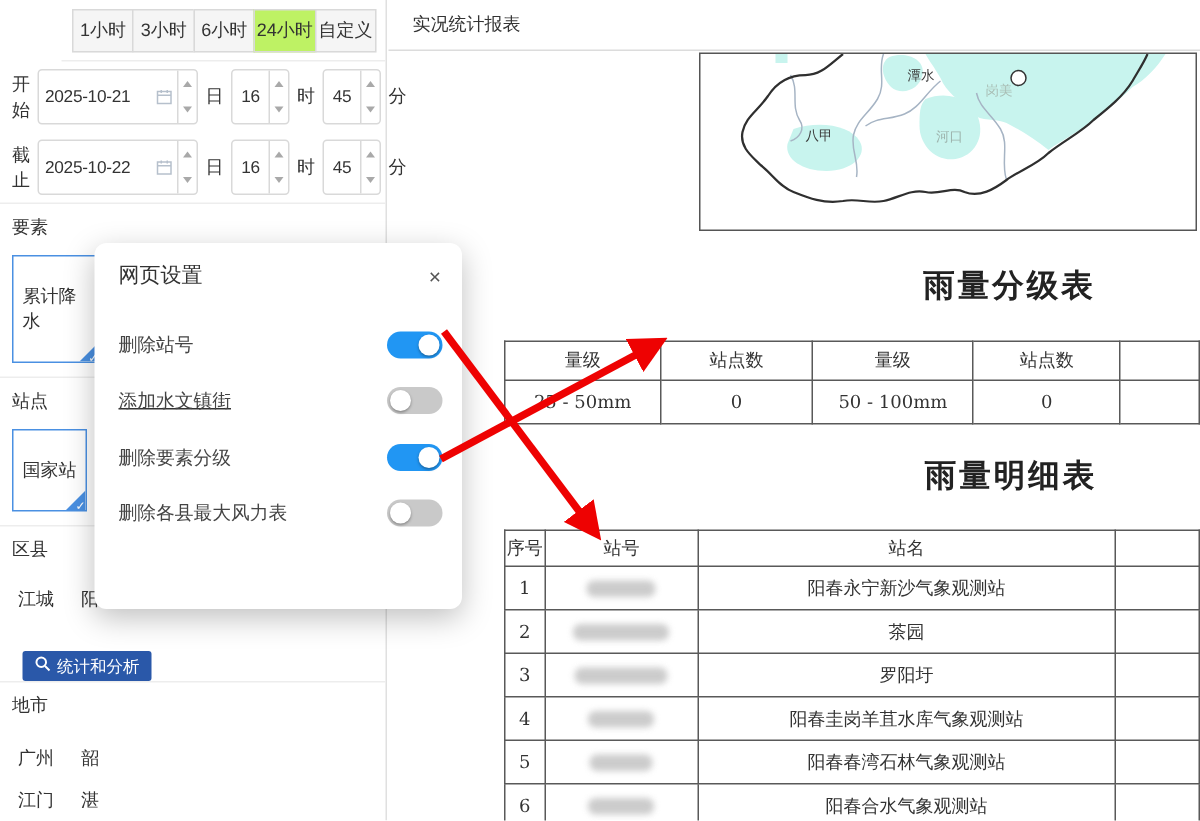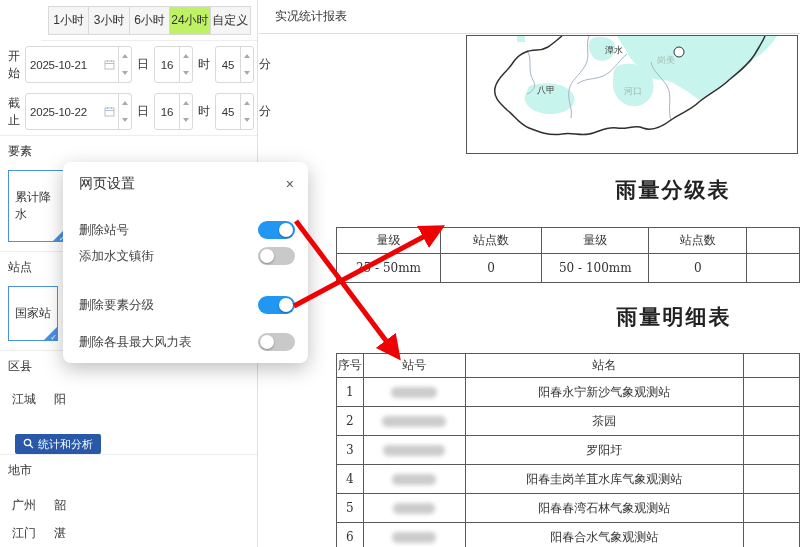--- a/index.html
+++ b/index.html
@@ -66,21 +66,21 @@
   #grading-table { left:77px; top:227px; }
   #grading-table th { height:26px; }
   #grading-table td { height:29px; }
   #detail-table { left:77px; top:353px; }
   #detail-table th { height:24px; }
   #detail-table td { height:29px; }
   .blob { margin:0 auto; height:11px; border-radius:5px; background:#bfbfbf;
     filter:blur(2px); opacity:.8; }
 
   
-  .modal { position:absolute; left:63px; top:162px; width:245px; height:201px;
+  .modal { position:absolute; left:63px; top:162px; width:245px; height:244px;
     background:#fff; border-radius:8px; box-shadow:0 6px 20px rgba(0,0,0,.25); z-index:20; }
   .modal-header { display:flex; justify-content:space-between; align-items:center;
     padding:13px 14px 0 16px; }
   .modal-title { font-size:14px; color:#333; }
   .modal-close { color:#555; font-size:14px; line-height:1; cursor:pointer; }
   .toggle-row { position:absolute; left:16px; right:13px; height:20px;
     display:flex; justify-content:space-between; align-items:center; }
   .toggle-label { font-size:12.5px; color:#444; }
   .toggle { width:37px; height:18px; border-radius:9px; background:#c9c9c9;
     position:relative; cursor:pointer; flex:0 0 auto; }
@@ -387,21 +387,21 @@
     <span class="modal-title">网页设置</span>
     <span class="modal-close">×</span>
   </div>
   <div id="toggle-rows">
       <div class="toggle-row" style="top: 58px;">
         <span class="toggle-label">删除站号</span>
         <span class="toggle on">
           <i class="knob"></i>
         </span>
       </div>
-      <div class="toggle-row" style="top: 84px;">
+      <div class="toggle-row" style="top: 95px; text-decoration: underline;">
         <span class="toggle-label">添加水文镇街</span>
         <span class="toggle">
           <i class="knob"></i>
         </span>
       </div>
       <div class="toggle-row" style="top: 133px;">
         <span class="toggle-label">删除要素分级</span>
         <span class="toggle on">
           <i class="knob"></i>
         </span>

